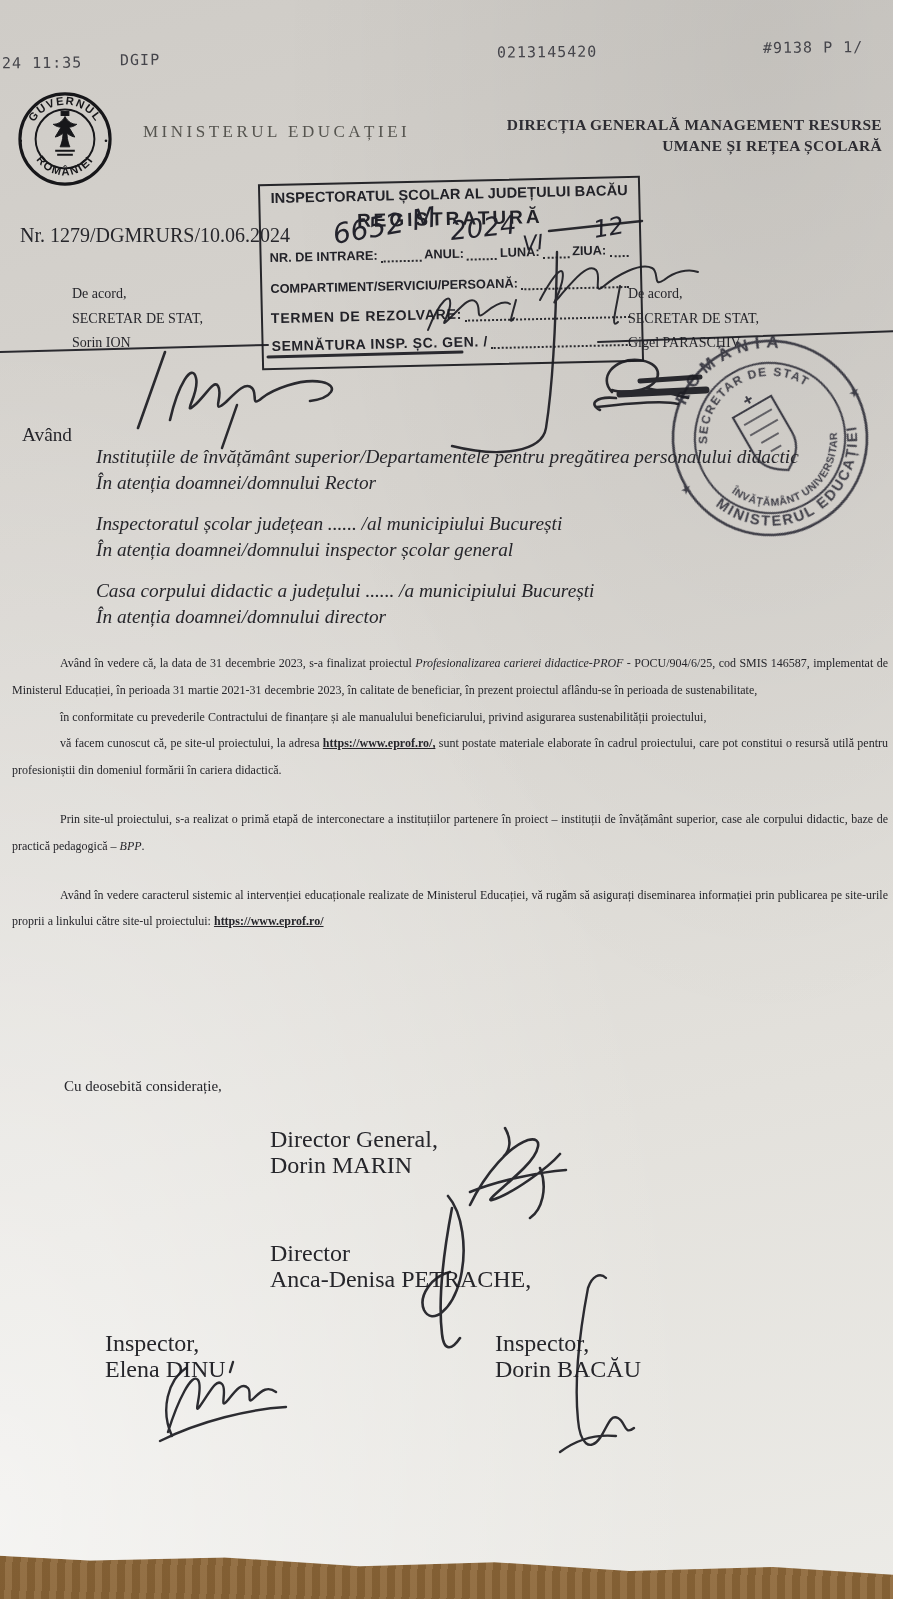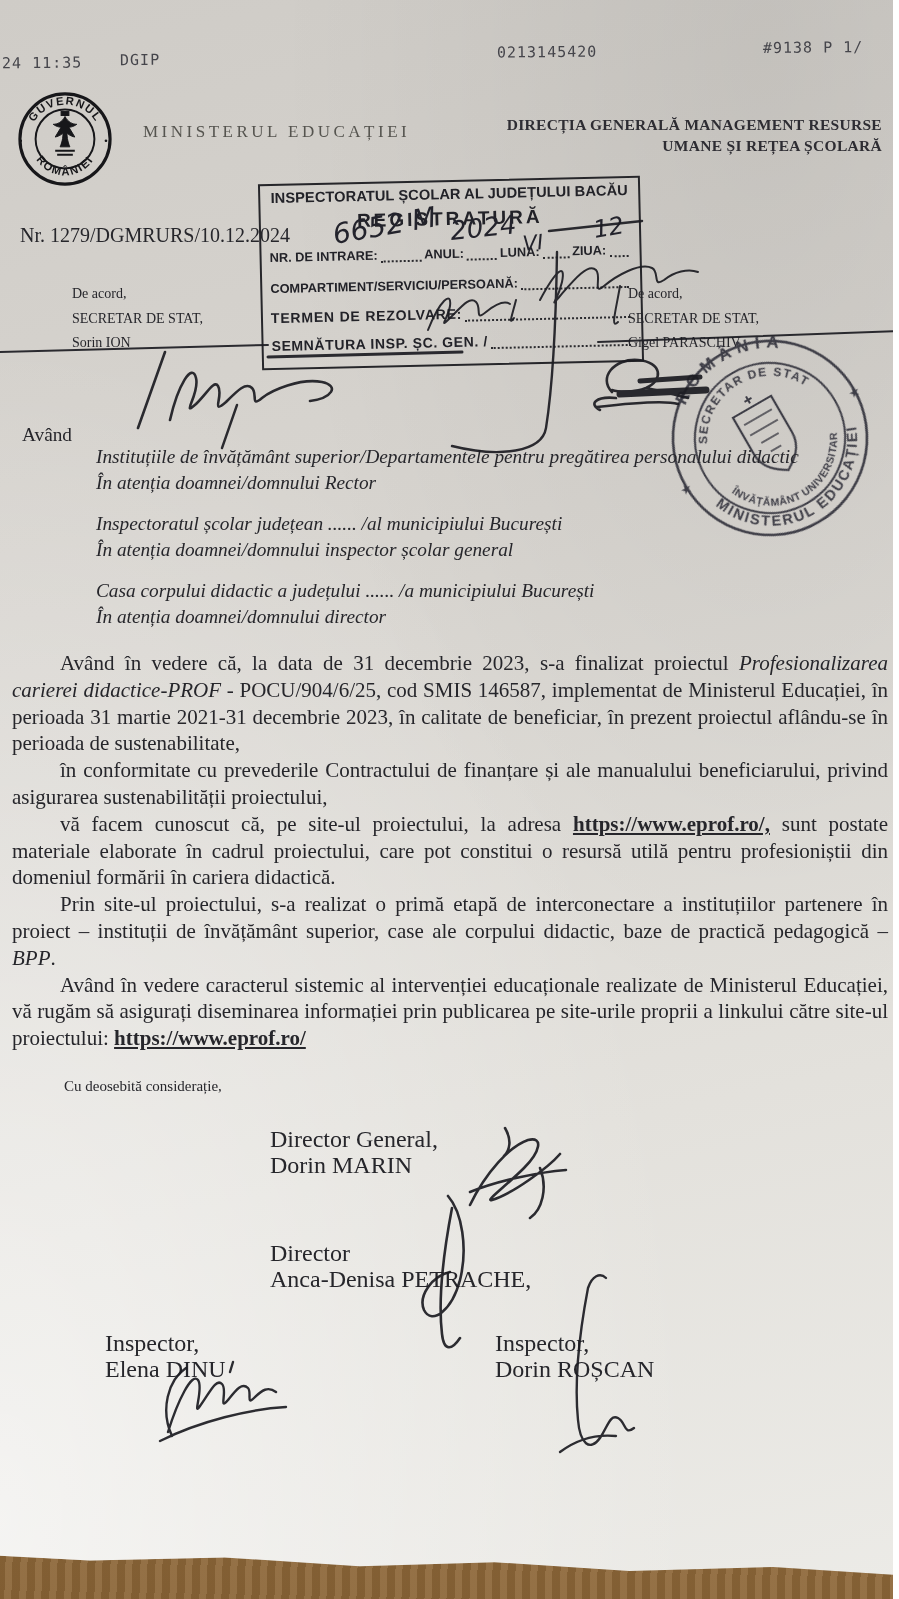--- a/index.html
+++ b/index.html
@@ -27,23 +27,23 @@
   #directorate{left:478px;top:114px;width:404px;font-weight:bold;font-size:15.5px;line-height:21px;color:#2e2d33;letter-spacing:.3px;}
   
   #stamp-box{left:260px;top:180px;width:378px;height:182px;border:2.5px solid #26262a;transform:rotate(-1.3deg);color:#222228;}
   .sb-row{position:absolute;left:8px;right:8px;display:flex;align-items:flex-end;white-space:nowrap;font-weight:bold;font-size:12.8px;}
   .dots{display:inline-block;border-bottom:2px dotted #2a2a2e;height:11px;margin:0 3px;}
   
   .appr{width:215px;text-align:left;font-size:14px;line-height:24.5px;}
   
   #recipients{left:80px;top:444px;width:800px;font-size:19.3px;line-height:26px;}
   #recipients .rgroup{margin:0 0 15px 16px;font-style:italic;}
-  #body-text{left:12px;top:650px;width:876px;font-size:21px;line-height:26.8px;text-align:justify;font-family:Liberation Serif, serif;}
+  #body-text{left:12px;top:650px;width:876px;font-size:12px;line-height:26.8px;text-align:justify;font-family:Liberation Serif, serif;}
   #body-text p{margin:0;text-indent:48px;}
-  #body-text p.gap{}
+  #body-text p.gap{margin-top:22px;}
   .doclink{font-weight:bold;text-decoration:underline;}
   i.itseg{font-style:italic;}
   
   .sigblock{font-size:24px;line-height:26px;}
   svg text{font-family:"Liberation Sans",sans-serif;}
 </style>
 </head>
 <body>
 
 <div id="page">
@@ -75,21 +75,21 @@
       <path d="M40,62 l20,0 M42,66 l16,0" stroke-width="2" fill="none"></path>
     </g>
   </svg>
 
   <div id="ministry-name" class="abs serif">MINISTERUL EDUCAȚIEI</div>
   <div id="directorate" class="abs serif center">
     <div>DIRECȚIA GENERALĂ MANAGEMENT RESURSE</div>
     <div>UMANE ȘI REȚEA ȘCOLARĂ</div>
   </div>
 
-  <div class="abs serif" style="left:20px;top:224px;font-size:20px">Nr. 1279/DGMRURS/10.12.2024</div>
+  <div class="abs serif" style="left:20px;top:224px;font-size:20px">Nr. 1279/DGMRURS/10.06.2024</div>
 
   <div id="stamp-box" class="abs sans">
     <div class="sb-row" style="top:4px;justify-content:center;font-size:14.6px;letter-spacing:.1px">INSPECTORATUL ȘCOLAR AL JUDEȚULUI BACĂU</div>
     <div class="sb-row" style="top:26px;justify-content:center;font-size:19px;letter-spacing:3px">REGISTRATURĂ</div>
     <div class="sb-row" style="top:64px">
       <span>NR. DE INTRARE:</span>
         <span class="dots" style="width:46px"></span>
       <span>ANUL:</span>
         <span class="dots" style="width:34px"></span>
       <span>LUNA:</span>
@@ -188,21 +188,21 @@
   <div class="abs serif sigblock" style="left:270px;top:1240px;width:330px">
     <div>Director</div>
     <div>Anca-Denisa PETRACHE,</div>
   </div>
   <div class="abs serif sigblock" style="left:105px;top:1330px;width:230px">
     <div>Inspector,</div>
     <div>Elena DINU</div>
   </div>
   <div class="abs serif sigblock" style="left:495px;top:1330px;width:250px">
     <div>Inspector,</div>
-    <div>Dorin ROȘCAN</div>
+    <div>Dorin BACĂU</div>
   </div>
 
   <svg class="abs" style="left:0;top:0;pointer-events:none" width="899" height="1599" viewBox="0 0 899 1599" fill="none" stroke="#1c1c22" stroke-linecap="round" stroke-linejoin="round" opacity="0.92">
     <path stroke-width="2" d="M 0 352 L 268 345"></path>
     <path stroke-width="2" d="M 598 342 L 899 331"></path>
     <path stroke-width="2.5" d="M 549 231 L 642 221"></path>
     <path stroke-width="3" d="M 268 357 L 462 352"></path>
     <path stroke-width="2.6" d="M 138 428 L 165 352 M 170 420 C 178 385 192 362 196 378 C 200 394 180 418 196 404 C 208 392 214 380 218 386 C 224 395 210 416 226 402 C 238 390 246 382 252 388 C 258 394 250 408 262 398 C 272 390 300 378 322 382 C 340 386 332 398 310 401"></path>
     <path stroke-width="2.4" d="M 557 252 C 556 320 552 390 546 428 C 542 452 500 458 452 446 M 237 405 L 222 448"></path>
     <path stroke-width="2.6" d="M 612 392 C 598 378 614 358 638 360 C 662 362 664 380 646 388 C 634 393 618 392 612 390 M 646 388 C 668 392 678 396 688 398"></path>

